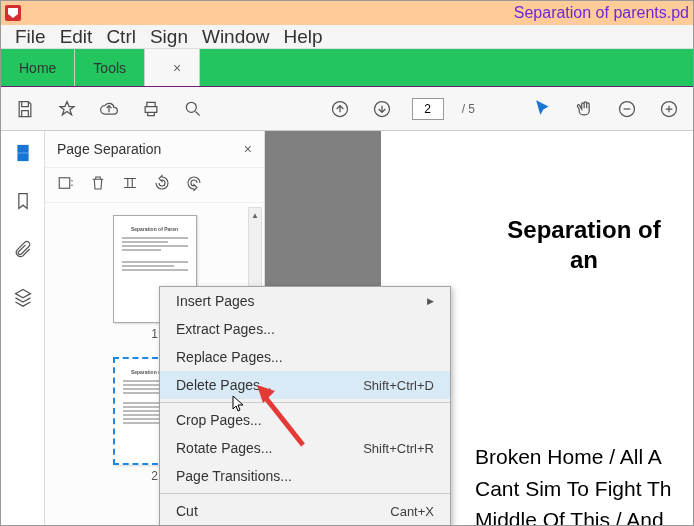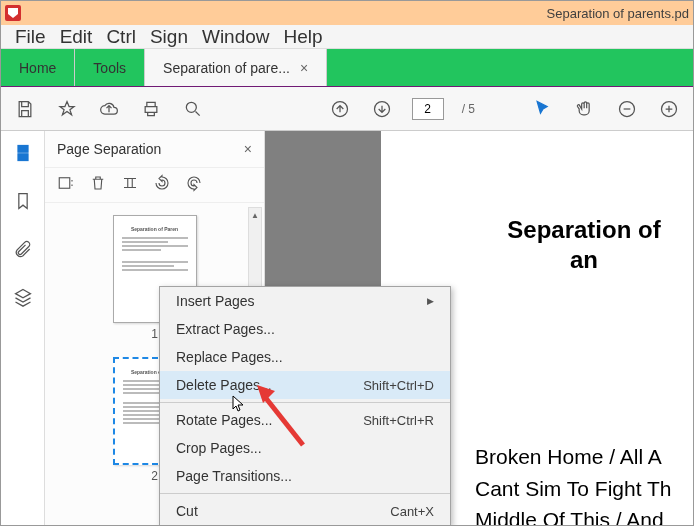--- a/index.html
+++ b/index.html
@@ -1,21 +1,21 @@
 <!DOCTYPE html>
 <html><head>
 <meta charset="utf-8">
 <style>
 * { box-sizing: border-box; margin: 0; padding: 0; font-family: "Segoe UI", Arial, sans-serif; }
 body { width: 694px; height: 526px; overflow: hidden; background: #fff; position: relative; border: 1px solid #999; }
 
 .titlebar { height: 24px; background: #ffcc99; display: flex; align-items: center; padding: 0 4px; position: relative; }
 .titlebar .logo { width: 16px; height: 16px; background: #d32f2f; border-radius: 2px; position: relative; }
 .titlebar .logo::after { content: ""; position: absolute; top: 3px; left: 3px; width: 10px; height: 10px; background: #fff; clip-path: polygon(0 0, 100% 0, 100% 60%, 50% 100%, 0 60%); }
-.titlebar .title { position: absolute; right: 4px; font-size: 13px; color: #404040; }
+.titlebar .title { position: absolute; right: 4px; font-size: 16px; color: #6d28d9; }
 
 .menubar { height: 24px; background: #f5f5f5; display: flex; align-items: center; padding: 0 14px; gap: 14px; font-size: 19px; color: #333; border-bottom: 1px solid #ddd; }
 .menubar span { cursor: default; }
 
 .tabbar { height: 38px; background: #22c55e; display: flex; align-items: stretch; border-bottom: 1px solid #701a75; }
 .tab { padding: 0 18px; display: flex; align-items: center; font-size: 14px; color: #333; border-right: 1px solid #ccc; cursor: pointer; }
 .tab.active { background: #f7f7f7; }
 .tab .close { margin-left: 10px; font-size: 14px; color: #666; }
 
 .toolbar { height: 44px; background: #f7f7f7; display: flex; align-items: center; padding: 0 12px; gap: 18px; border-bottom: 1px solid #ccc; }
@@ -83,21 +83,20 @@
   <span>Ctrl</span>
   <span>Sign</span>
   <span>Window</span>
   <span>Help</span>
 </div>
 
 <div class="tabbar">
   <div class="tab">Home</div>
   <div class="tab">Tools</div>
   <div class="tab active">
-    <span>Separation of pare...</span>
     <span class="close">×</span>
   </div>
 </div>
 
 <div class="toolbar">
   <div class="icon-btn">
       <svg viewBox="0 0 24 24">
         <path d="M5 3h11l3 3v15H5z M8 3v6h8V3 M8 21v-7h8v7"></path>
       </svg>
     </div>
@@ -283,26 +282,26 @@
   <div class="item">
     <span>Replace Pages...</span>
       <span></span>
   </div>
   <div class="item hover">
     <span>Delete Pages...</span>
     <span class="shortcut">Shift+Ctrl+D</span>
   </div>
   <div class="sep"></div>
   <div class="item">
+    <span>Crop Pages...</span>
+      <span></span>
+  </div>
+  <div class="item">
     <span>Rotate Pages...</span>
     <span class="shortcut">Shift+Ctrl+R</span>
-  </div>
-  <div class="item">
-    <span>Crop Pages...</span>
-      <span></span>
   </div>
   <div class="item">
     <span>Page Transitions...</span>
       <span></span>
   </div>
   <div class="sep"></div>
   <div class="item">
     <span>Cut</span>
     <span class="shortcut">Cant+X</span>
   </div>

